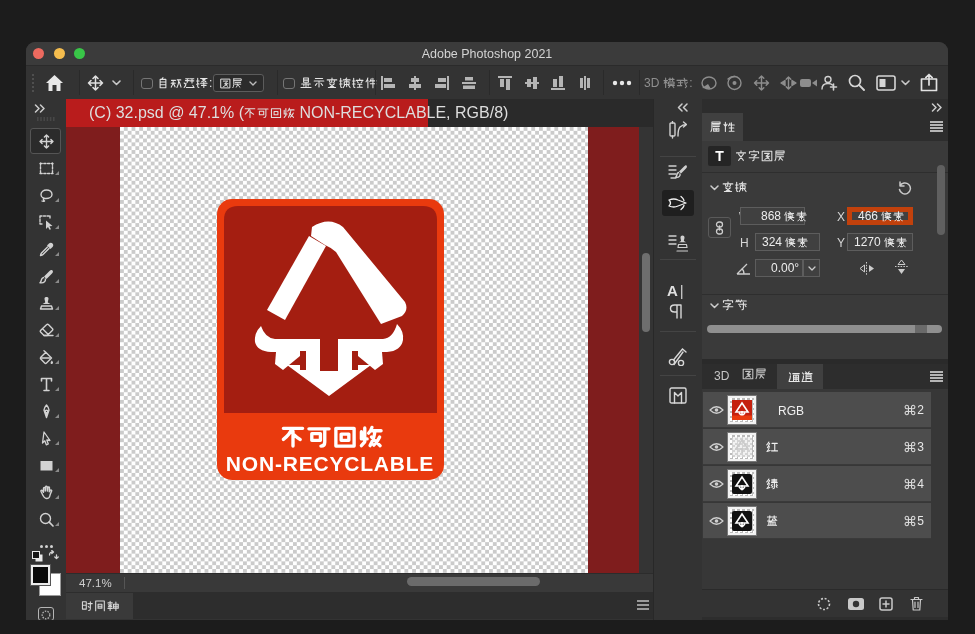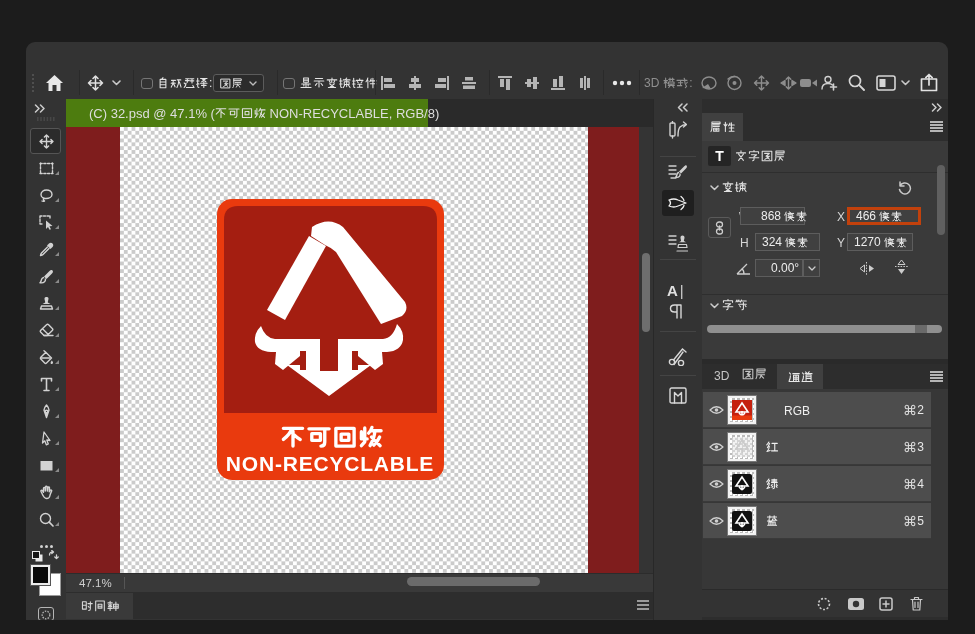--- a/index.html
+++ b/index.html
@@ -112,20 +112,26 @@
 <symbol id="c-jian2" viewBox="0 0 100 100">
         <path d="M14 8 V90 M20 8 H86 V90 M34 36 H66 V68 H34 Z M34 52 H66"></path>
       </symbol>
 <symbol id="c-zhou" viewBox="0 0 100 100">
         <path d="M8 24 H44 M26 10 V56 M12 40 L40 56 M40 40 L12 56 M8 70 H44 M26 56 V88 M54 36 H94 V68 H54 Z M74 16 V88 M54 52 H94"></path>
       </symbol>
 </defs>
 </svg>
 <div id="win">
 
+<div class="abs" style="left:0;top:0;width:922px;height:24px;background:#3b3b3b;border-bottom:1px solid #2b2b2b">
+ <div class="abs" style="left:7px;top:6px;width:11px;height:11px;border-radius:50%;background:#ed6a5f"></div>
+ <div class="abs" style="left:27.5px;top:6px;width:11px;height:11px;border-radius:50%;background:#f5bd4e"></div>
+ <div class="abs" style="left:48px;top:6px;width:11px;height:11px;border-radius:50%;background:#39c648"></div>
+ <div class="abs" style="left:0;top:0;width:922px;height:24px;line-height:24px;text-align:center;color:#d4d4d4;font-size:12.5px">Adobe Photoshop 2021</div>
+</div>
 
 <div class="abs" style="left:0;top:25px;width:922px;height:31px;background:#333">
  <svg class="abs" style="left:5px;top:6px" width="4" height="20" fill="#5a5a5a">
         <circle cx="2" cy="2" r="1"></circle>
         <circle cx="2" cy="6" r="1"></circle>
         <circle cx="2" cy="10" r="1"></circle>
         <circle cx="2" cy="14" r="1"></circle>
         <circle cx="2" cy="18" r="1"></circle>
       </svg>
  <svg class="abs" style="left:20px;top:8px" width="17" height="16" viewBox="0 0 17 16" fill="#e8e8e8">
@@ -415,21 +421,21 @@
 <div class="abs" style="left:14px;top:475px;width:20px;height:21px;background:#fff;box-shadow:0 0 0 1px #9a9a9a"></div>
 <div class="abs" style="left:4.5px;top:466px;width:19px;height:20px;background:#0a0a0a;border:2px solid #ededed;box-shadow:0 0 0 1px #555"></div>
 <div class="abs" style="left:12px;top:508px;width:16px;height:14px;border:1.5px solid #b5b5b5;border-radius:3px"></div>
 <svg class="abs" style="left:15px;top:511px" width="10" height="10">
         <circle cx="5" cy="5" r="3.8" fill="none" stroke="#b5b5b5" stroke-width="1.3" stroke-dasharray="1.5 1.2"></circle>
       </svg>
 
 </div>
 
 <div class="abs" style="left:40px;top:57px;width:587px;height:28px;background:#2a2a2a">
- <div class="abs row" style="left:0;top:0;width:362px;height:28px;background:#4d7c0f;color:#dedede;font-size:13px">
+ <div class="abs row" style="left:0;top:0;width:362px;height:28px;background:#b91c1c;color:#dedede;font-size:16px">
   <svg class="ic" style="color:#9d9d9d;margin-left:13px" width="9" height="9" viewBox="0 0 9 9">
           <path d="M1 1 L8 8 M8 1 L1 8" stroke-width="1.3"></path>
         </svg>
   <span style="margin-left:10px;white-space:nowrap">(C) 32.psd @ 47.1% (</span>
         <span class="row" style="gap:1px;color:#dedede">
           <svg class="cg">
             <use href="#c-bu"></use>
           </svg>
           <svg class="cg">
             <use href="#c-ke"></use>
@@ -615,21 +621,21 @@
           <span class="row" style="gap:1px;margin-left:3px">
             <svg class="cg" style="width:11px;height:11px">
               <use href="#c-xiang"></use>
             </svg>
             <svg class="cg" style="width:11px;height:11px">
               <use href="#c-su"></use>
             </svg>
           </span>
         </div>
 <div class="abs" style="left:135px;top:69px;color:#d6d6d6;font-size:12px">X</div>
-<div class="abs row" style="left:145px;top:66px;width:74px;height:18px;background:#404040;border:3px solid #c2410c;font-size:12px;color:#ededed;padding-left:6px">
+<div class="abs row" style="left:145px;top:66px;width:66px;height:18px;background:#404040;border:5px solid #c2410c;font-size:12px;color:#ededed;padding-left:6px">
           <span>466</span>
           <span class="row" style="gap:1px;margin-left:3px">
             <svg class="cg" style="width:11px;height:11px">
               <use href="#c-xiang"></use>
             </svg>
             <svg class="cg" style="width:11px;height:11px">
               <use href="#c-su"></use>
             </svg>
           </span>
         </div>
@@ -729,21 +735,21 @@
           </div>
           <div style="margin-left:4px">
             <div style="position:relative;width:28px;height:28px;background:conic-gradient(#bbb 25%,#fff 0 50%,#bbb 0 75%,#fff 0);background-size:5px 5px;border:2px solid #f2f2f2;box-shadow:0 0 0 1px #777">
               <svg width="20" height="20" viewBox="0 0 20 20" style="position:absolute;left:2px;top:2px">
                 <rect x="-2" y="-2" width="24" height="24" fill="#c5210f"></rect>
                 <path d="M10 3 L16 12 H4 Z M10 11 V16 M10 16 L7 13 M10 16 L13 13" fill="none" stroke="#fff" stroke-width="1.6"></path>
                 <rect y="15.5" width="20" height="4.5" fill="#e93a0e"></rect>
               </svg>
             </div>
           </div>
-          <div style="margin-left:28px"><span style="font-size:12px;color:#f0f0f0">RGB</span></div>
+          <div style="margin-left:22px"><span style="font-size:12px;color:#f0f0f0">RGB</span></div>
           <div class="row" style="position:absolute;right:7px;gap:1px">
             <svg class="ic" style="color:#d8d8d8" width="12" height="12" viewBox="0 0 12 12">
               <path d="M4.5 4.5 H7.5 V7.5 H4.5 Z M4.5 4.5 V3 A1.7 1.7 0 1 0 2.8 4.7 L4.5 4.5 M7.5 4.5 V3 A1.7 1.7 0 1 1 9.2 4.7 L7.5 4.5 M7.5 7.5 V9 A1.7 1.7 0 1 0 9.2 7.3 L7.5 7.5 M4.5 7.5 V9 A1.7 1.7 0 1 1 2.8 7.3 L4.5 7.5" stroke-width="1.1"></path>
             </svg>
             <span style="font-size:12px;color:#e8e8e8">2</span>
           </div>
         </div>
 <div class="abs row" style="left:1px;top:40px;width:228px;height:36px;background:#4d4d4d;border-bottom:1px solid #3a3a3a">
           <div style="margin-left:6px">
             <svg class="ic" style="color:#cfcfcf" width="15" height="10" viewBox="0 0 15 10">

